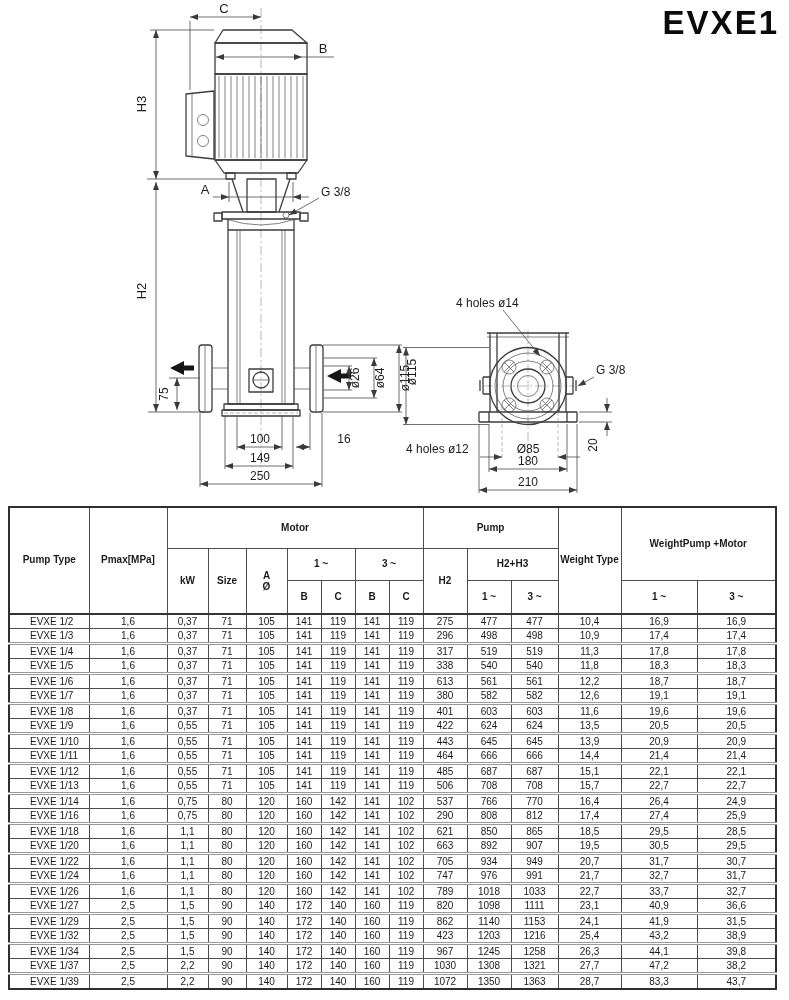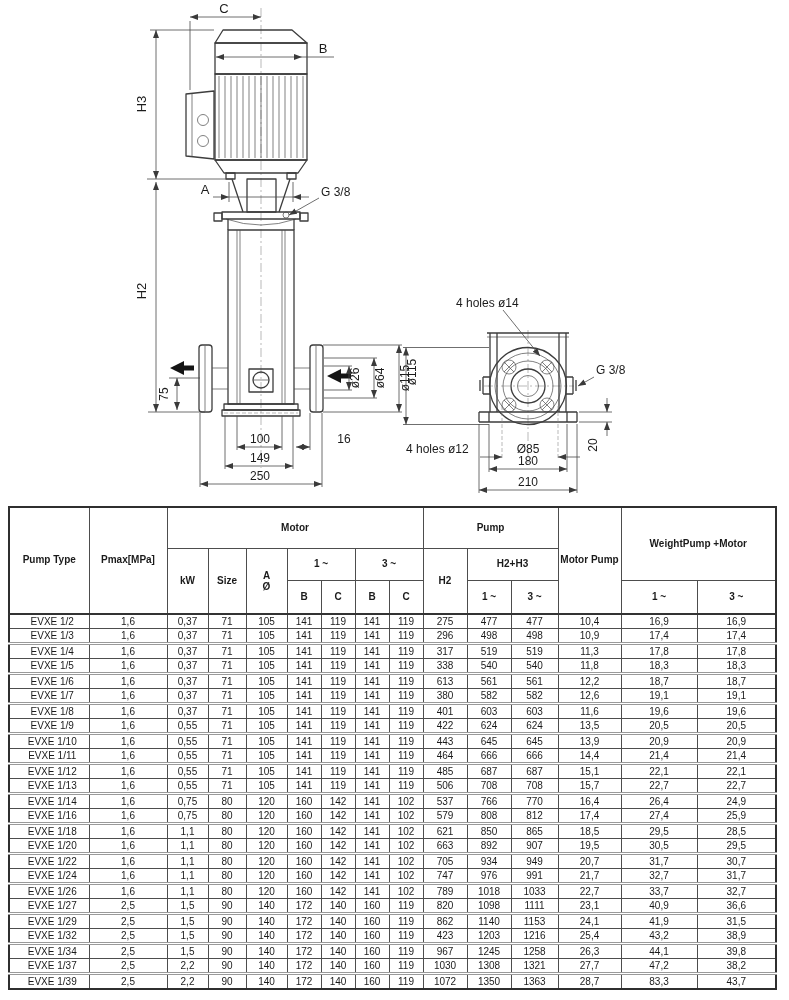--- a/index.html
+++ b/index.html
@@ -23,28 +23,29 @@
         border:2px solid #2f2f2f;}
   table.spec th,table.spec td{border:1px solid #4d4d4d;text-align:center;
         padding:0;overflow:hidden;white-space:nowrap;}
   table.spec th{font-size:10px;font-weight:700;white-space:normal;line-height:1.25;margin-left:20px;}
   table.spec td{font-size:10px;height:13px;line-height:13px;}
   tr.hr1 th{height:40px;}
   tr.hr2 th{height:31px;}
   tr.hr3 th{height:32px;}
   th.stack span{display:block;line-height:1.15;}
   thead{border-bottom:2px solid #333;}
-  tbody td:first-child{text-align:center;padding-left:6px;}
+  tbody td:first-child{text-align:left;padding-left:20px;}
   tbody tr:nth-child(even) td{border-bottom:3px double #9a9a9a;}
 </style>
 </head>
 <body>
 
 <div class="page">
 
+  <div class="model-title">EVXE1</div>
 
   <svg class="drawing-svg" width="789" height="500" viewBox="0 0 789 500" xmlns="http://www.w3.org/2000/svg">
     <defs>
       <marker id="aE" markerUnits="userSpaceOnUse" markerWidth="9" markerHeight="7" refX="8" refY="3" orient="auto">
         <path d="M0,0 L8,3 L0,6 Z" fill="#3a3a3a"></path>
       </marker>
       <marker id="aS" markerUnits="userSpaceOnUse" markerWidth="9" markerHeight="7" refX="0" refY="3" orient="auto">
         <path d="M8,0 L0,3 L8,6 Z" fill="#3a3a3a"></path>
       </marker>
     </defs>
@@ -240,21 +241,21 @@
         <col style="width:63px">
           <col style="width:76px">
           <col style="width:79px">
       </colgroup>
       <thead>
         <tr class="hr1">
           <th rowspan="3">Pump Type</th>
           <th rowspan="3">Pmax[MPa]</th>
           <th colspan="7">Motor</th>
           <th colspan="3">Pump</th>
-          <th rowspan="3">Motor Pump</th>
+          <th rowspan="3">Weight Type</th>
           <th colspan="2" rowspan="2">WeightPump +Motor</th>
         </tr>
         <tr class="hr2">
           <th rowspan="2">kW</th>
           <th rowspan="2">Size</th>
           <th rowspan="2" class="stack">
             <span>A</span>
             <span>Ø</span>
           </th>
           <th colspan="2">1 ~</th>
@@ -498,21 +499,21 @@
           <tr>
             <td>EVXE 1/16</td>
             <td>1,6</td>
             <td>0,75</td>
             <td>80</td>
             <td>120</td>
             <td>160</td>
             <td>142</td>
             <td>141</td>
             <td>102</td>
-            <td>579</td>
+            <td>290</td>
             <td>808</td>
             <td>812</td>
             <td>17,4</td>
             <td>27,4</td>
             <td>25,9</td>
           </tr>
           <tr>
             <td>EVXE 1/18</td>
             <td>1,6</td>
             <td>1,1</td>

